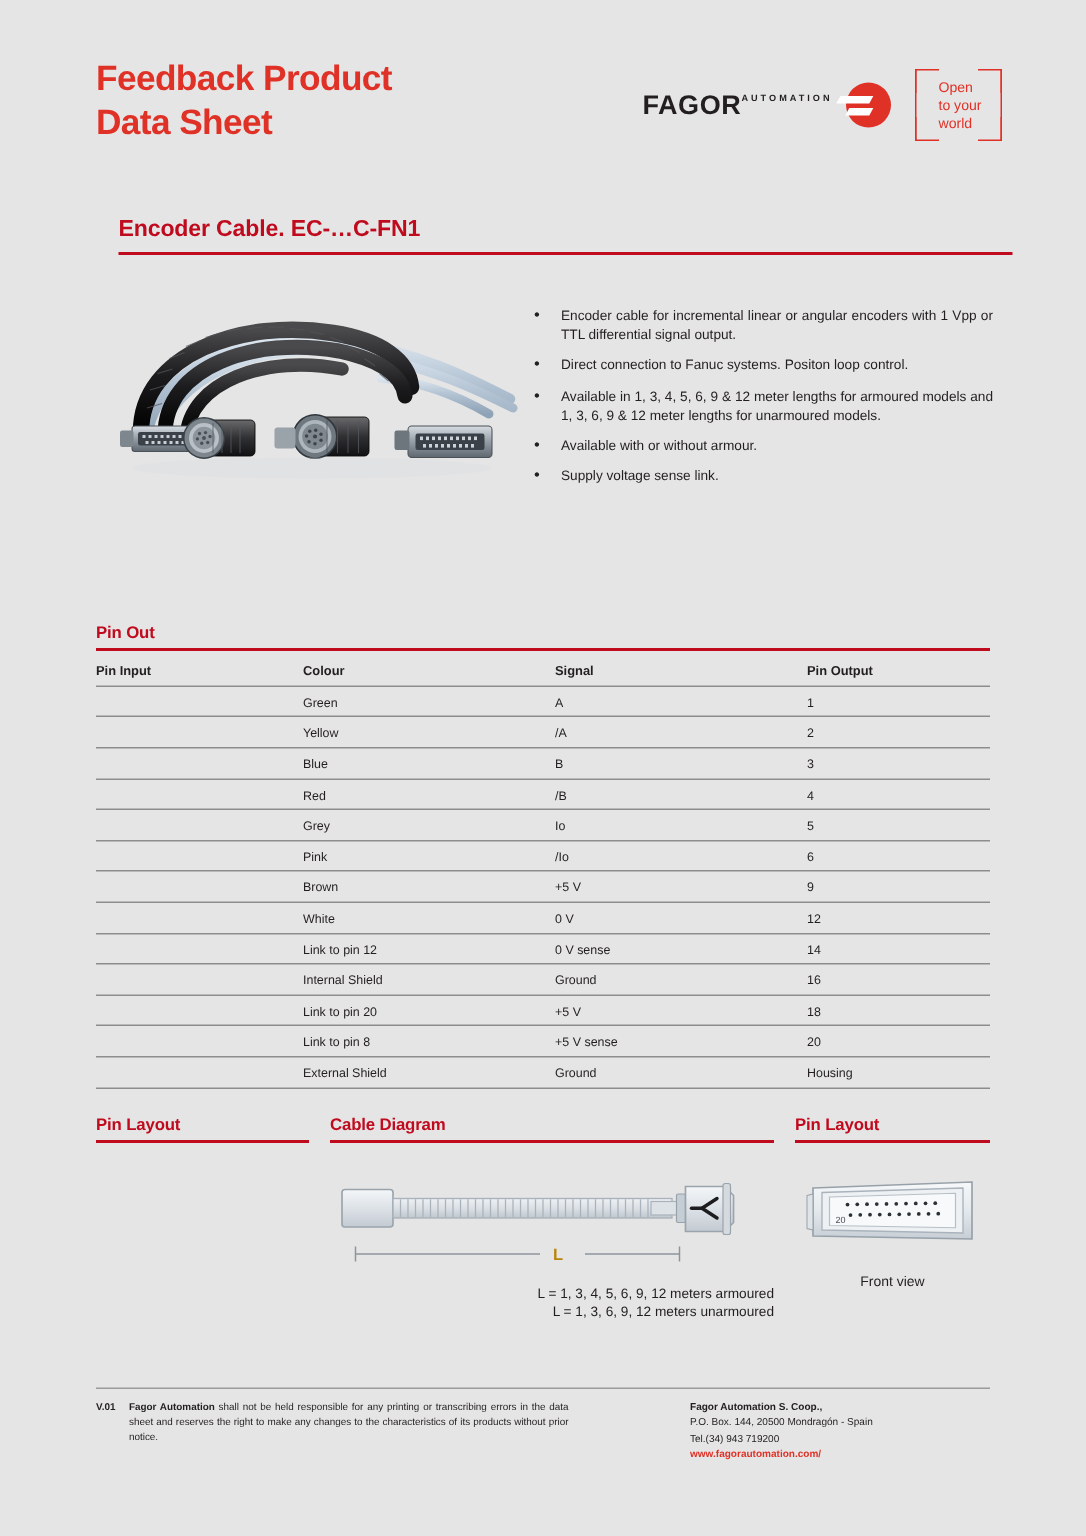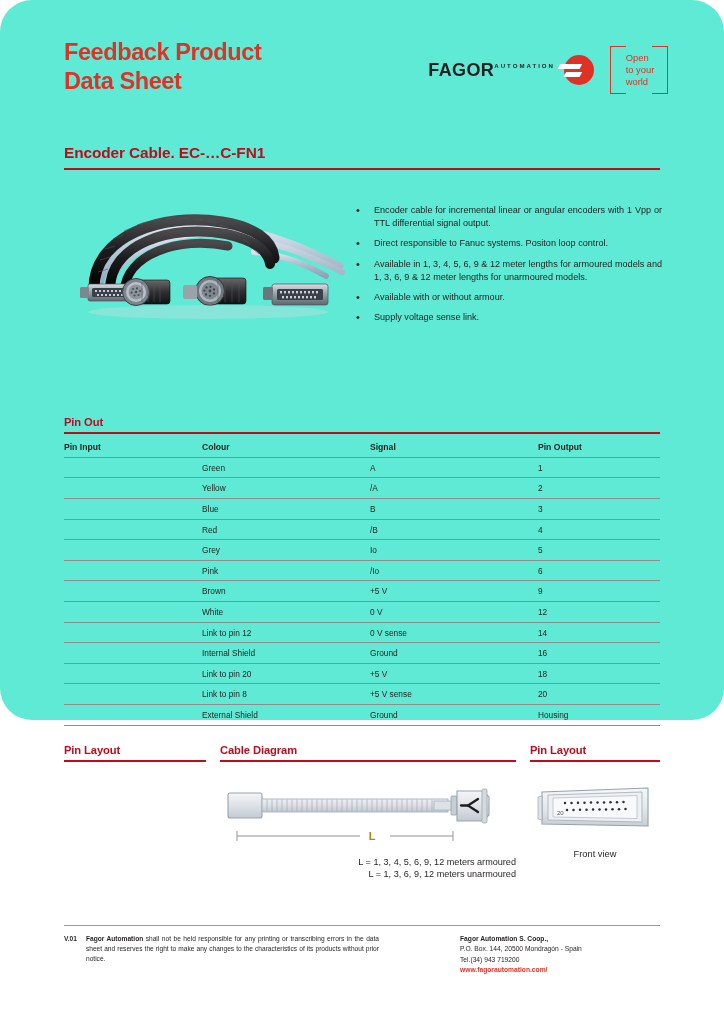--- a/index.html
+++ b/index.html
@@ -9,23 +9,22 @@
     height: 1024px;
     background: #ffffff;
     font-family: "Liberation Sans", sans-serif;
     color: #1a1a1a;
     overflow: hidden;
   }
 
   .page {
     position: relative;
     width: 724px;
-    height: 720px;
-    background: #5eead4;
-    border-radius: 32px;
+    height: 1024px;
+    background: #e5e5e5;
   }
 
   
   .header {
     position: absolute;
     left: 0; top: 0;
     width: 724px;
     height: 125px;
   }
   .doc-title {
@@ -112,21 +111,21 @@
     font-size: 9.4px;
     line-height: 1.28;
     color: #e03127;
     text-align: left;
     padding-left: 2px;
   }
 
   
   .product-title-wrap {
     position: absolute;
-    left: 64px; top: 144px;
+    left: 79px; top: 144px;
     width: 596px;
   }
   .product-title {
     font-size: 15.4px;
     font-weight: bold;
     color: #c00a1e;
     letter-spacing: -0.1px;
   }
   .rule-red-thick {
     margin-top: 6px;
@@ -486,21 +485,21 @@
         <rect x="205" y="95" width="10" height="13" rx="1.5" fill="#6d757d"></rect>
       </g>
 
       <ellipse cx="150" cy="120" rx="120" ry="7" fill="#d7dce1" opacity="0.35"></ellipse>
     </svg>
   </div>
 
   <div class="bullets">
     <ul>
       <li>Encoder cable for incremental linear or angular encoders with 1 Vpp or TTL differential signal output.</li>
-      <li>Direct responsible to Fanuc systems. Positon loop control.</li>
+      <li>Direct connection to Fanuc systems. Positon loop control.</li>
       <li>Available in 1, 3, 4, 5, 6, 9 &amp; 12 meter lengths for armoured models and 1, 3, 6, 9 &amp; 12 meter lengths for unarmoured models.</li>
       <li>Available with or without armour.</li>
       <li>Supply voltage sense link.</li>
     </ul>
   </div>
 
   <div id="pinout-section">
     <div class="sec-head">Pin Out</div>
     <div class="sec-rule"></div>
 

